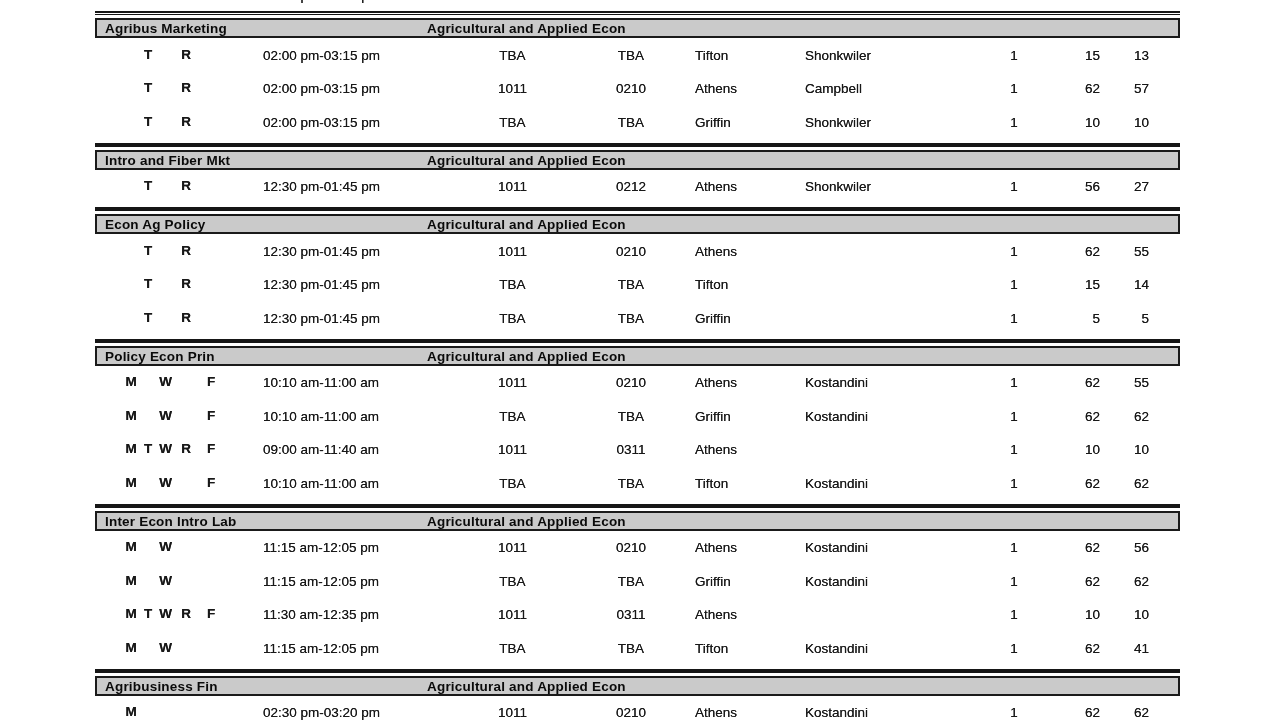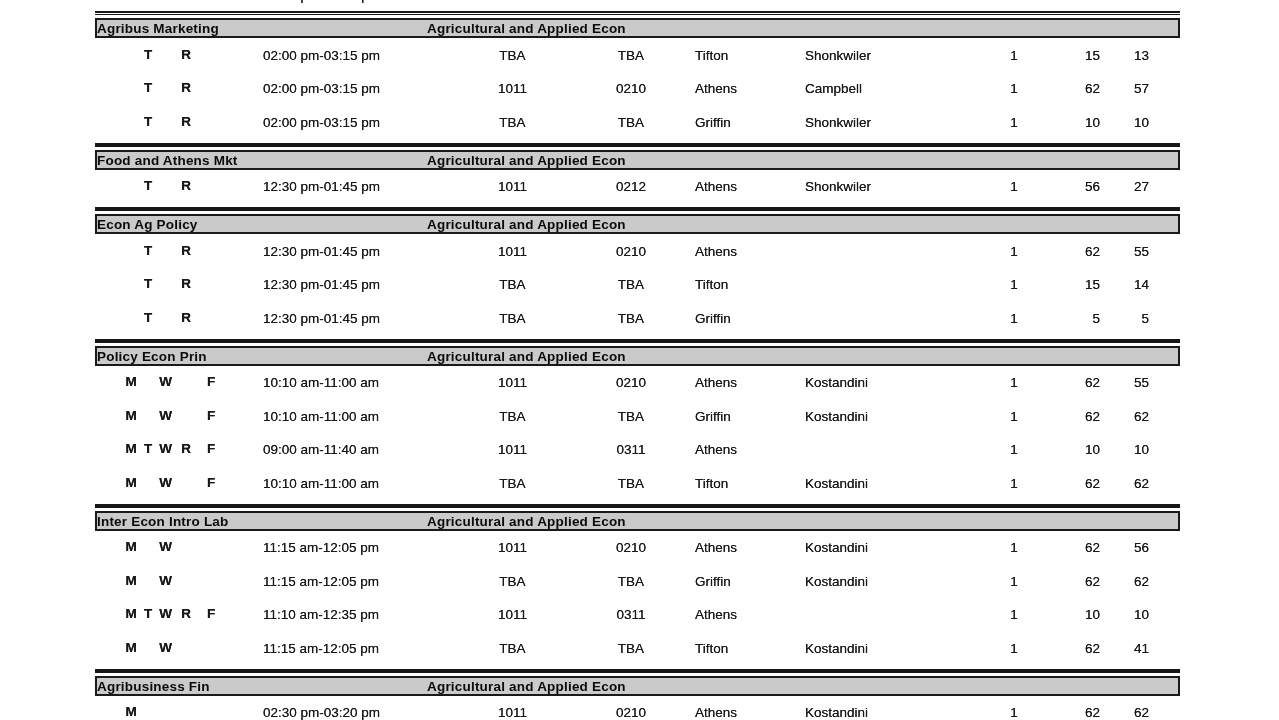--- a/index.html
+++ b/index.html
@@ -27,21 +27,21 @@
   .rule.double{
     background:linear-gradient(#1b1b1b 0 2px,#ffffff 2px 2.6px,#1b1b1b 2.6px 100%);
   }
   .bar{
     position:relative;height:16px;background:#c6c6c6;
     border:2px solid #1f1f1f;
     font-weight:bold;font-size:13.5px;color:#101010;
     letter-spacing:0.2px;
   }
   .bar-title{
-    position:absolute;left:0;bottom:0px;white-space:nowrap;
+    position:absolute;left:8px;bottom:0px;white-space:nowrap;
   }
   .bar-dept{
     position:absolute;left:330px;bottom:0px;white-space:nowrap;
   }
   .rows{padding:0 0 4px 0;}
   .row{
     position:relative;height:33.5px;width:1085px;
     font-size:13.5px;
   }
   .cell{
@@ -130,21 +130,21 @@
               <span class="cell" style="left: 710px; width: 180px; text-align: left;">Shonkwiler</span>
               <span class="cell" style="left: 898px; width: 42px; text-align: center;">1</span>
               <span class="cell" style="left: 952px; width: 53px; text-align: right;">10</span>
               <span class="cell" style="left: 1016px; width: 38px; text-align: right;">10</span>
             </div>
           </div>
         </div>
         <div class="section">
           <div class="rule"></div>
           <div class="bar">
-            <span class="bar-title">Food and Athens Mkt</span>
+            <span class="bar-title">Intro and Fiber Mkt</span>
             <span class="bar-dept">Agricultural and Applied Econ</span>
           </div>
           <div class="rows">
             <div class="row">
               <div class="days-cell">
                 <span class="day-slot d1">T</span>
                 <span class="day-slot d3">R</span>
               </div>
               <span class="cell" style="left: 168px; width: 185px; text-align: left;">12:30 pm-01:45 pm</span>
               <span class="cell" style="left: 385px; width: 65px; text-align: center;">1011</span>
@@ -315,21 +315,21 @@
               <span class="cell" style="left: 1016px; width: 38px; text-align: right;">62</span>
             </div>
             <div class="row">
               <div class="days-cell">
                 <span class="day-slot d0">M</span>
                 <span class="day-slot d1">T</span>
                 <span class="day-slot d2">W</span>
                 <span class="day-slot d3">R</span>
                 <span class="day-slot d4">F</span>
               </div>
-              <span class="cell" style="left: 168px; width: 185px; text-align: left;">11:10 am-12:35 pm</span>
+              <span class="cell" style="left: 168px; width: 185px; text-align: left;">11:30 am-12:35 pm</span>
               <span class="cell" style="left: 385px; width: 65px; text-align: center;">1011</span>
               <span class="cell" style="left: 505px; width: 62px; text-align: center;">0311</span>
               <span class="cell" style="left: 600px; width: 95px; text-align: left;">Athens</span>
               <span class="cell" style="left: 710px; width: 180px; text-align: left;"></span>
               <span class="cell" style="left: 898px; width: 42px; text-align: center;">1</span>
               <span class="cell" style="left: 952px; width: 53px; text-align: right;">10</span>
               <span class="cell" style="left: 1016px; width: 38px; text-align: right;">10</span>
             </div>
             <div class="row">
               <div class="days-cell">

